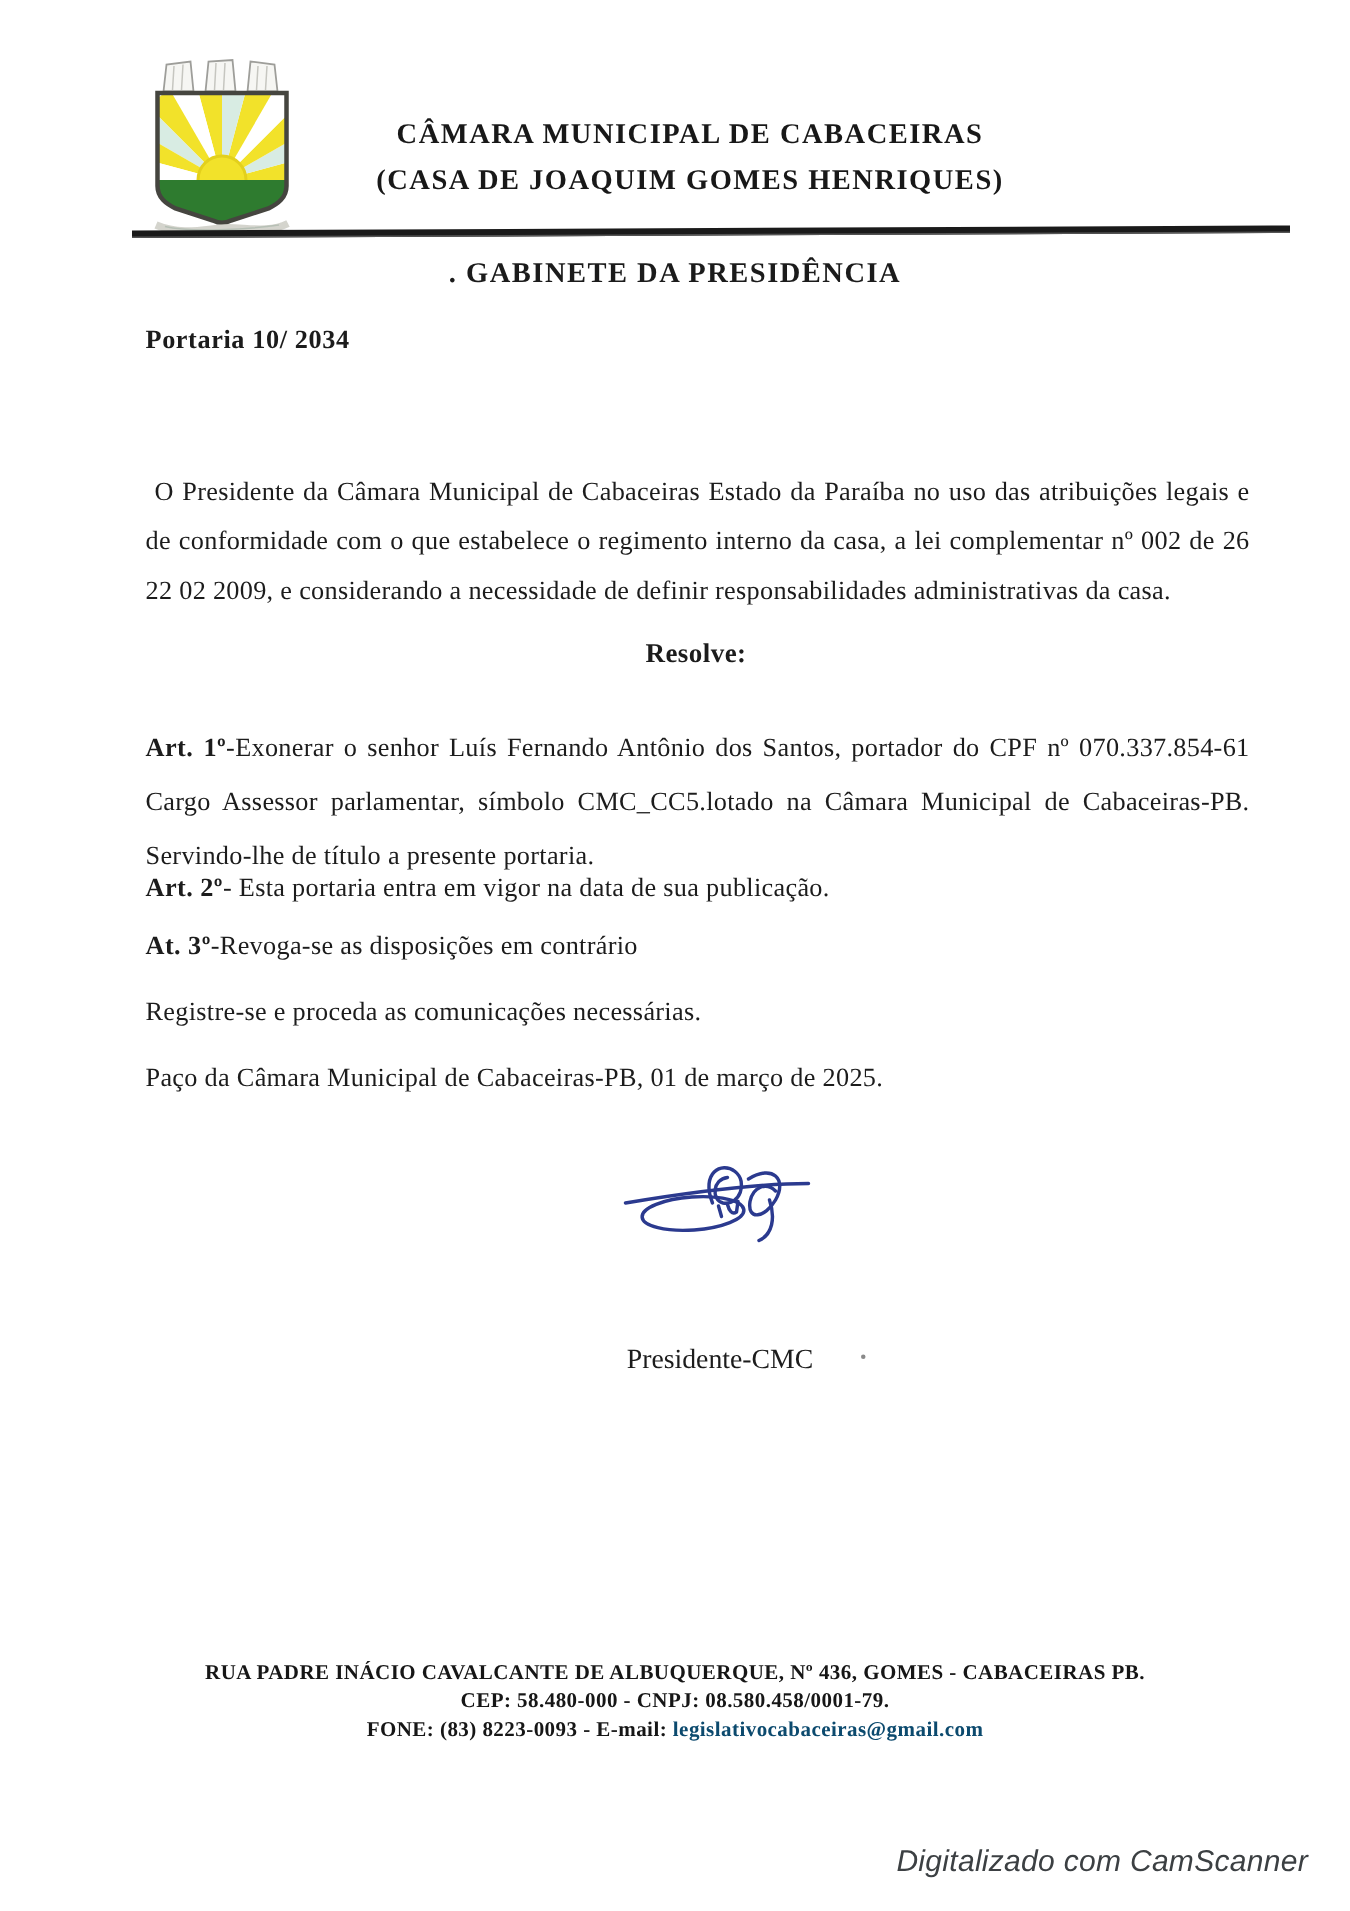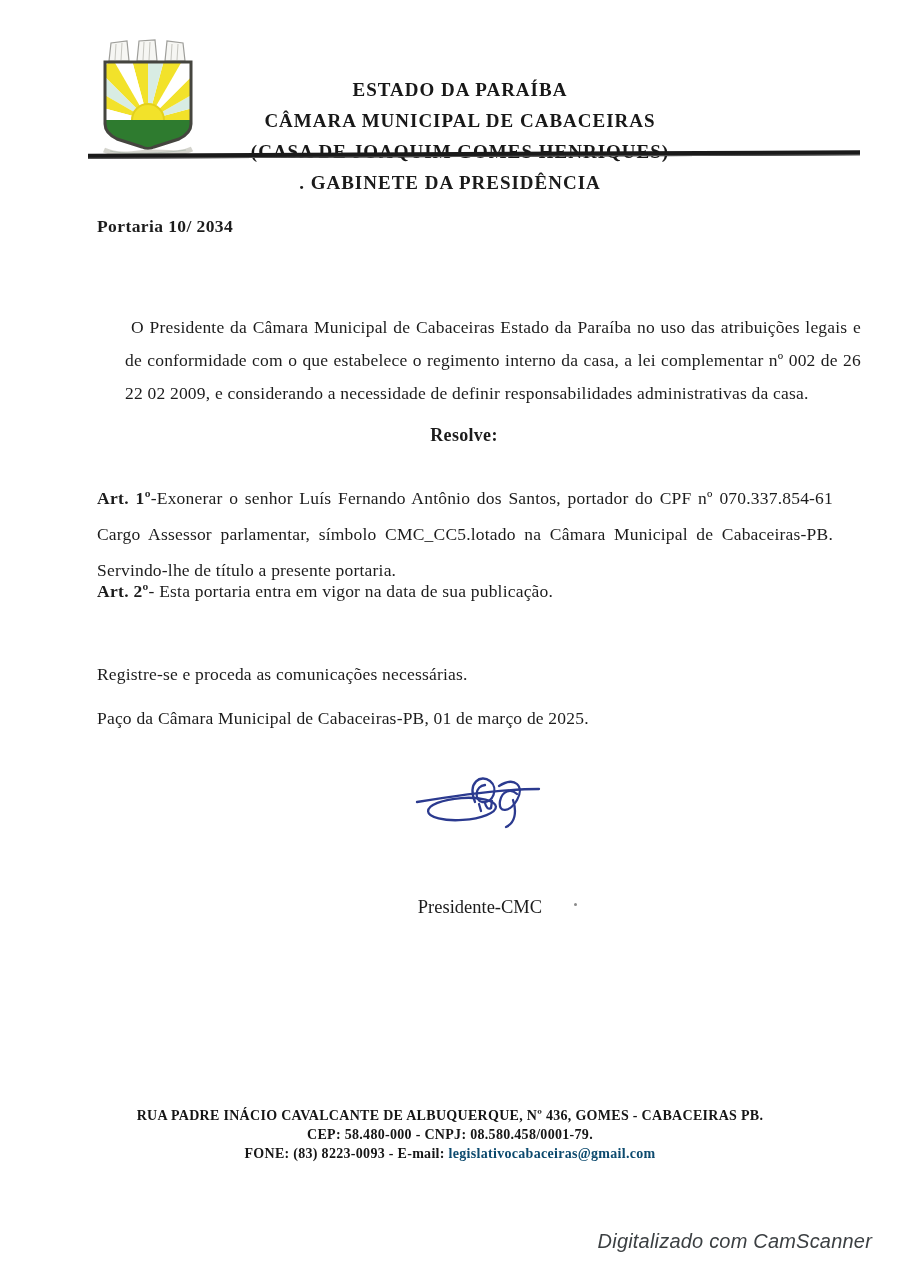--- a/index.html
+++ b/index.html
@@ -27,21 +27,21 @@
     position:absolute;left:0;right:0;top:172px;
     text-align:center;font-weight:bold;font-size:19px;letter-spacing:1px;color:#1b1b1b;
   }
   
   .portaria{position:absolute;left:97px;top:216px;font-weight:bold;font-size:17.5px;letter-spacing:.4px;}
   .para{
     position:absolute;left:97px;width:736px;
     font-size:17.5px;line-height:33px;
     text-align:justify;letter-spacing:.2px;
   }
-  .preamble{top:293px;text-indent:6px;margin-left:28px;}
+  .preamble{top:293px;text-indent:6px;}
   .resolve{
     position:absolute;left:0;right:0;top:425px;
     text-align:center;font-weight:bold;font-size:18px;letter-spacing:.3px;padding-left:28px;
   }
   .art1{top:462px;line-height:36px;}
   .single{position:absolute;left:97px;font-size:17.5px;letter-spacing:.2px;}
   .art2{top:563px;}
   .art3{top:602px;}
   .registre{top:646px;}
   .paco{top:690px;}
@@ -111,39 +111,39 @@
       <rect x="9" y="84" width="86" height="34" fill="#2e7b2f"></rect>
     </g>
 
     <path d="M9,26 H95 V88 C95,96 89,100 83,103 L58,111 C54,113 50,113 46,111 L21,103 C15,100 9,96 9,88 Z" fill="none" stroke="#45453f" stroke-width="3"></path>
 
     <path d="M8,114 C24,121 40,117 52,116 C66,115 82,120 96,113" fill="none" stroke="#c9c9c0" stroke-width="5" opacity="0.8"></path>
     <path d="M14,115 C30,119 70,117 90,114" fill="none" stroke="#a9b6ab" stroke-width="1" opacity="0.7"></path>
   </svg>
 
   <div class="header-text">
-    <div>ESTADO DA PARAÍBA</div>
     <div>CÂMARA MUNICIPAL DE CABACEIRAS</div>
     <div>(CASA DE JOAQUIM GOMES HENRIQUES)</div>
   </div>
 
   <div class="rule"></div>
 
   <div class="office">. GABINETE DA PRESIDÊNCIA</div>
 
   <div class="portaria">Portaria 10/ 2034</div>
 
   <p class="para preamble">O Presidente da Câmara Municipal de Cabaceiras Estado da Paraíba no uso das atribuições legais e de conformidade com o que estabelece o regimento interno da casa, a lei complementar nº 002 de 26 22 02 2009, e considerando a necessidade de definir responsabilidades administrativas da casa.</p>
 
   <div class="resolve">Resolve:</div>
 
   <p class="para art1"><b>Art. 1º</b><span>-Exonerar o senhor Luís Fernando Antônio dos Santos, portador do CPF nº 070.337.854-61  Cargo Assessor parlamentar, símbolo CMC_CC5.lotado na Câmara Municipal de Cabaceiras-PB. Servindo-lhe de título a presente portaria.</span></p>
 
   <p class="single art2"><b>Art. 2º</b><span>- Esta portaria entra em vigor na data de sua publicação.</span></p>
 
+  <p class="single art3"><b>At. 3º</b><span>-Revoga-se as disposições em contrário</span></p>
 
   <p class="single registre">Registre-se e proceda as comunicações necessárias.</p>
 
   <p class="single paco">Paço da Câmara Municipal de Cabaceiras-PB, 01 de março de 2025.</p>
 
   <svg class="sig-svg" width="130" height="64" viewBox="0 0 130 64" aria-hidden="true">
     <g fill="none" stroke="#2b3a8f" stroke-width="2.3" stroke-linecap="round" stroke-linejoin="round">
       <ellipse cx="47" cy="41" rx="34" ry="11" transform="rotate(-4 47 41)"></ellipse>
       <path d="M60,34 C52,14 66,6 75,13 C84,20 78,36 67,34 C59,32 60,18 70,17"></path>
       <path d="M2,34 C32,29 85,21 124,21"></path>

